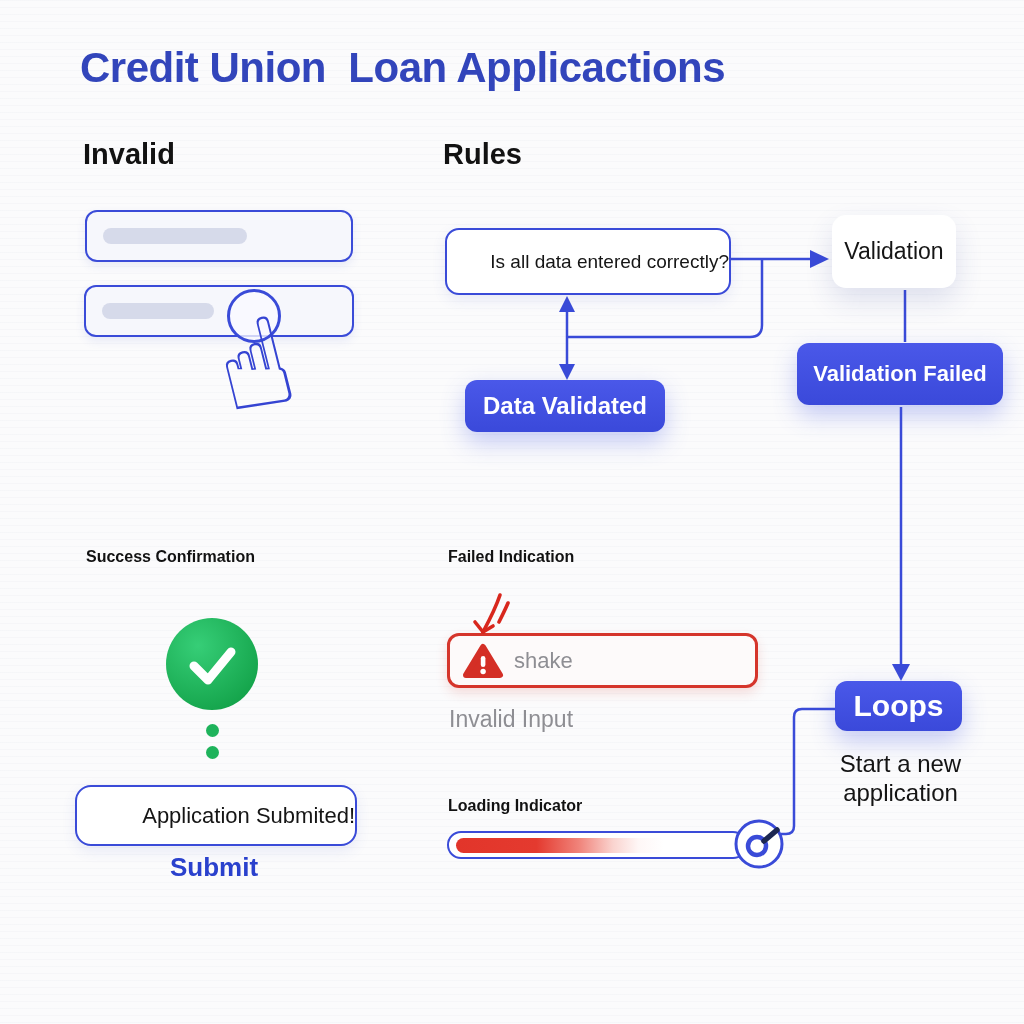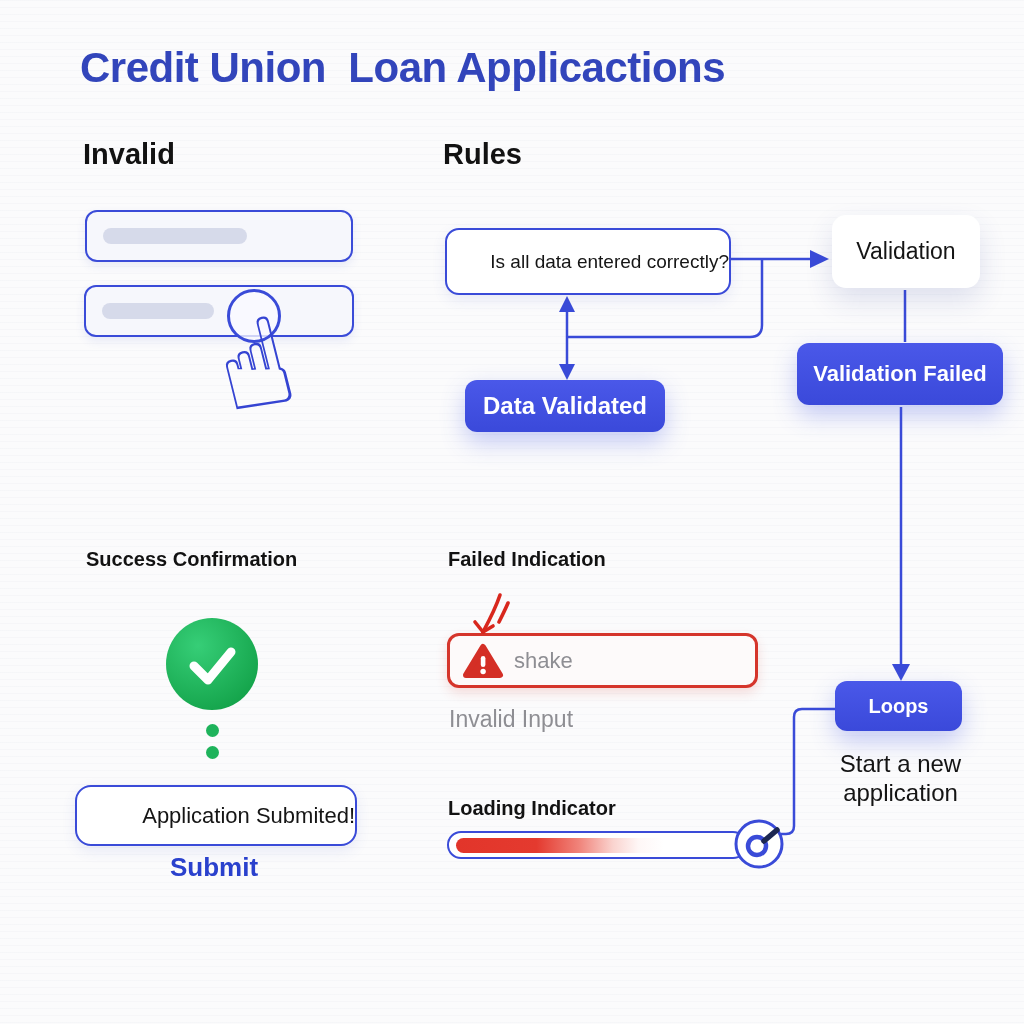--- a/index.html
+++ b/index.html
@@ -3,21 +3,21 @@
 <meta charset="utf-8">
 <style>
   html,body{margin:0;padding:0;}
   body{font-family:"Liberation Sans","DejaVu Sans",sans-serif;background:#fff;}
   #canvas{position:relative;width:1024px;height:1024px;overflow:hidden;
     background:#fbfbfc;
     background-image:repeating-linear-gradient(180deg, rgba(120,130,160,0.04) 0 1px, rgba(0,0,0,0) 1px 7px);}
   .abs{position:absolute;}
   .page-title{left:80px;top:44px;font-size:42px;font-weight:700;color:#3245bb;white-space:pre;letter-spacing:-0.5px;}
   .col-heading{font-size:29px;font-weight:700;color:#121212;}
-  .sub-heading{font-size:20px;font-weight:700;color:#121212;}
+  .sub-heading{font-size:16px;font-weight:700;color:#121212;}
   .input-field{border:2px solid #3a4bd8;background:#f6f7fc;border-radius:12px;box-shadow:0 4px 10px rgba(60,80,200,0.10);}
   .pill{background:#d6daea;border-radius:9px;}
   .flow-white{background:#ffffff;border:2px solid #3a4bd8;border-radius:14px;display:flex;align-items:center;justify-content:flex-end;box-shadow:0 5px 14px rgba(60,80,200,0.10);}
   .card-white{background:#ffffff;border-radius:14px;display:flex;align-items:center;justify-content:center;box-shadow:0 12px 28px rgba(40,60,150,0.14);}
   .btn-blue{background:linear-gradient(180deg,#4a58e9,#3a49da);color:#fff;border-radius:12px;display:flex;align-items:center;justify-content:center;font-weight:700;box-shadow:0 10px 24px rgba(70,90,230,0.30);}
   .conn{position:absolute;left:0;top:0;z-index:0;}
   .z1{z-index:1;}
   .z2{z-index:2;}
   .z3{z-index:3;}
   .hand-glyph{font-family:"DejaVu Sans",sans-serif;font-size:122px;line-height:1;color:#3544d2;transform:rotate(-14deg);}
@@ -65,21 +65,21 @@
   <div class="abs touch-circle z2" style="left:227px;top:289px;"></div>
   <div class="abs hand-glyph z3" style="left:218px;top:305px;">☝</div>
 
   <div class="abs flow-white z1" style="left:445px;top:228px;width:282px;height:63px;">
     <span style="font-size:19px;color:#151515;">Is all data entered correctly?</span>
   </div>
   <div class="abs btn-blue z1" style="left:465px;top:380px;width:200px;height:52px;font-size:24px;">
     <span>Data Validated</span>
   </div>
 
-  <div class="abs card-white z1" style="left:832px;top:215px;width:148px;height:73px;">
+  <div class="abs card-white z1" style="left:832px;top:215px;width:124px;height:73px;">
     <span style="font-size:23px;color:#151515;">Validation</span>
   </div>
   <div class="abs btn-blue z1" style="left:797px;top:343px;width:206px;height:62px;font-size:22px;font-weight:700;">
     <span>Validation Failed</span>
   </div>
 
   <div class="abs sub-heading z1" style="left:86px;top:548px;">Success Confirmation</div>
   <svg class="abs z1" style="left:165px;top:617px;" width="94" height="94" viewBox="0 0 94 94">
     <defs>
       <radialGradient id="gGreen" cx="35%" cy="30%" r="80%">
@@ -121,18 +121,18 @@
   <div class="abs sub-heading z1" style="left:448px;top:797px;">Loading Indicator</div>
   <div class="abs loading-bar z1" style="left:447px;top:831px;width:296px;height:24px;">
     <div class="abs loading-fill" style="left:7px;top:5px;width:212px;height:15px;"></div>
   </div>
   <svg class="abs z2" style="left:731px;top:816px;" width="58" height="58" viewBox="0 0 58 58">
     <circle cx="28" cy="28" r="23" fill="#ffffff" stroke="#3a4bd8" stroke-width="3"></circle>
     <circle cx="26" cy="30" r="9" fill="#ffffff" stroke="#3a4bd8" stroke-width="4.5"></circle>
     <line x1="33" y1="25" x2="46" y2="14" stroke="#1c2752" stroke-width="5.5" stroke-linecap="round"></line>
   </svg>
 
-  <div class="abs btn-blue z1" style="left:835px;top:681px;width:127px;height:50px;font-size:20px;">
+  <div class="abs btn-blue z1" style="left:835px;top:681px;width:127px;height:50px;font-size:30px;">
     <span>Loops</span>
   </div>
   <div class="abs loops-caption z1" style="left:813px;top:750px;width:175px;">Start a new application</div>
 
 </div>
 
 </body></html>

